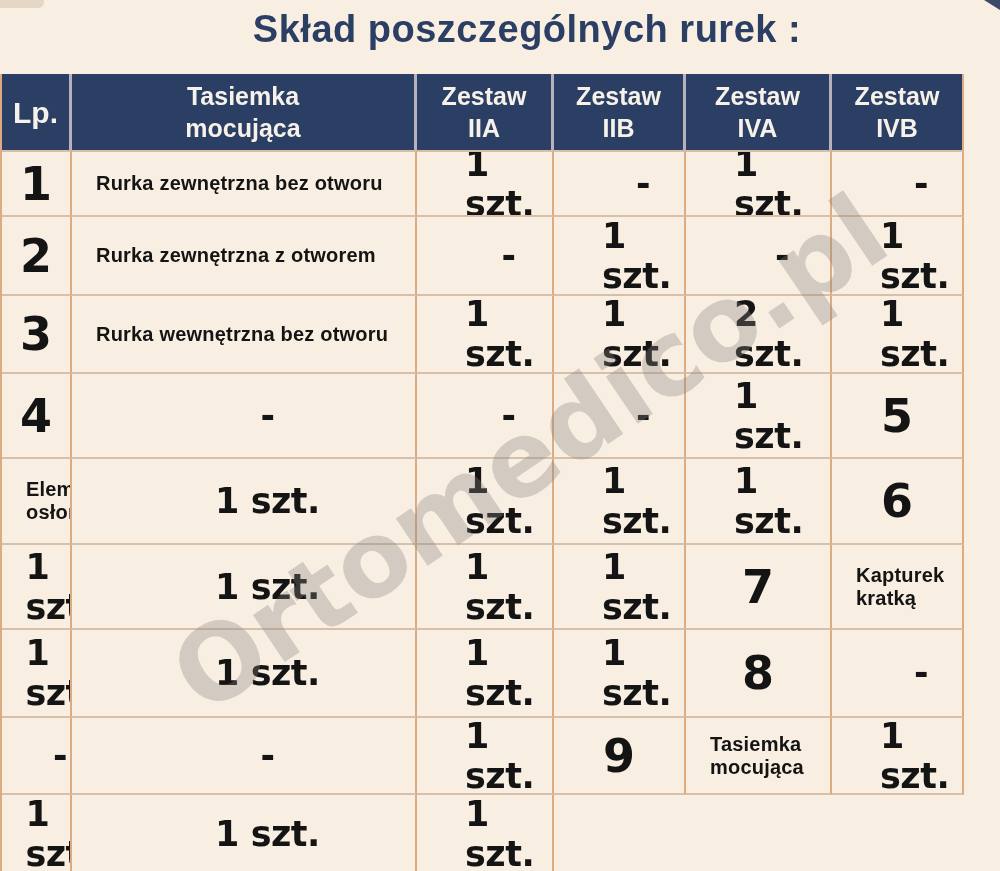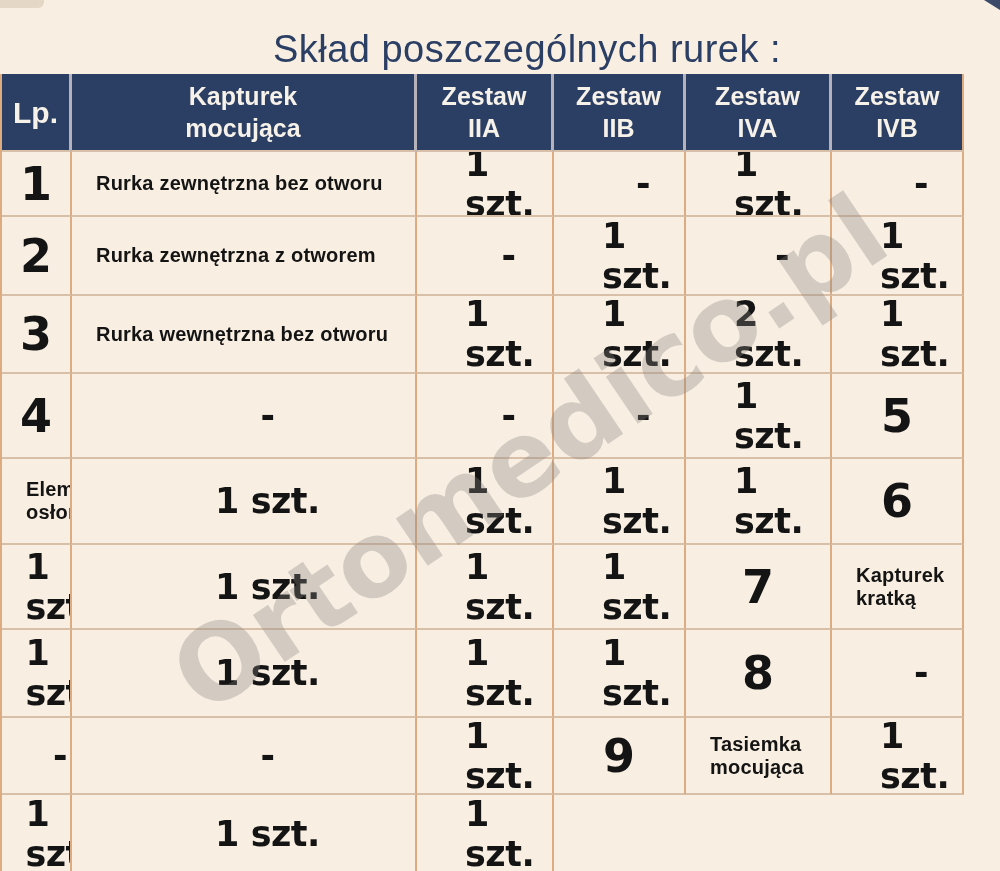--- a/index.html
+++ b/index.html
@@ -14,23 +14,23 @@
   }
   *{margin:0;padding:0;box-sizing:border-box;}
   html,body{width:1000px;height:871px;overflow:hidden;}
   body{
     background:var(--c-cream);
     font-family:"Liberation Sans","DejaVu Sans",sans-serif;
     position:relative;
   }
   .page{position:absolute;inset:0;overflow:hidden;}
   .title{
-    position:absolute;top:28px;left:54px;width:946px;
+    position:absolute;top:8px;left:54px;width:946px;
     text-align:center;
-    font-size:38px;font-weight:400;
+    font-size:38px;font-weight:700;
     color:var(--c-navy);
     letter-spacing:0.5px;
   }
   .table{
     position:absolute;top:74px;left:0;
     width:964px;
     display:grid;
     grid-template-columns:70px 345px 137px 132px 146px 132px;
     grid-template-rows:78px 65px 79px 78px 85px 86px 85px 88px 77px 80px;
     border-left:2px solid var(--c-border);
@@ -101,21 +101,21 @@
 <div class="page">
   <div class="smudge"></div>
   <div class="corner-artifact"></div>
 
   <h1 class="title">Skład poszczególnych rurek :</h1>
 
   <div class="table">
 
     <div class="cell th lp">Lp.</div>
     <div class="cell th">
-      <span>Kapturek</span>
+      <span>Tasiemka</span>
       <span>mocująca</span>
     </div>
     <div class="cell th">
       <span>Zestaw</span>
       <span>IIA</span>
     </div>
     <div class="cell th">
       <span>Zestaw</span>
       <span>IIB</span>
     </div>

